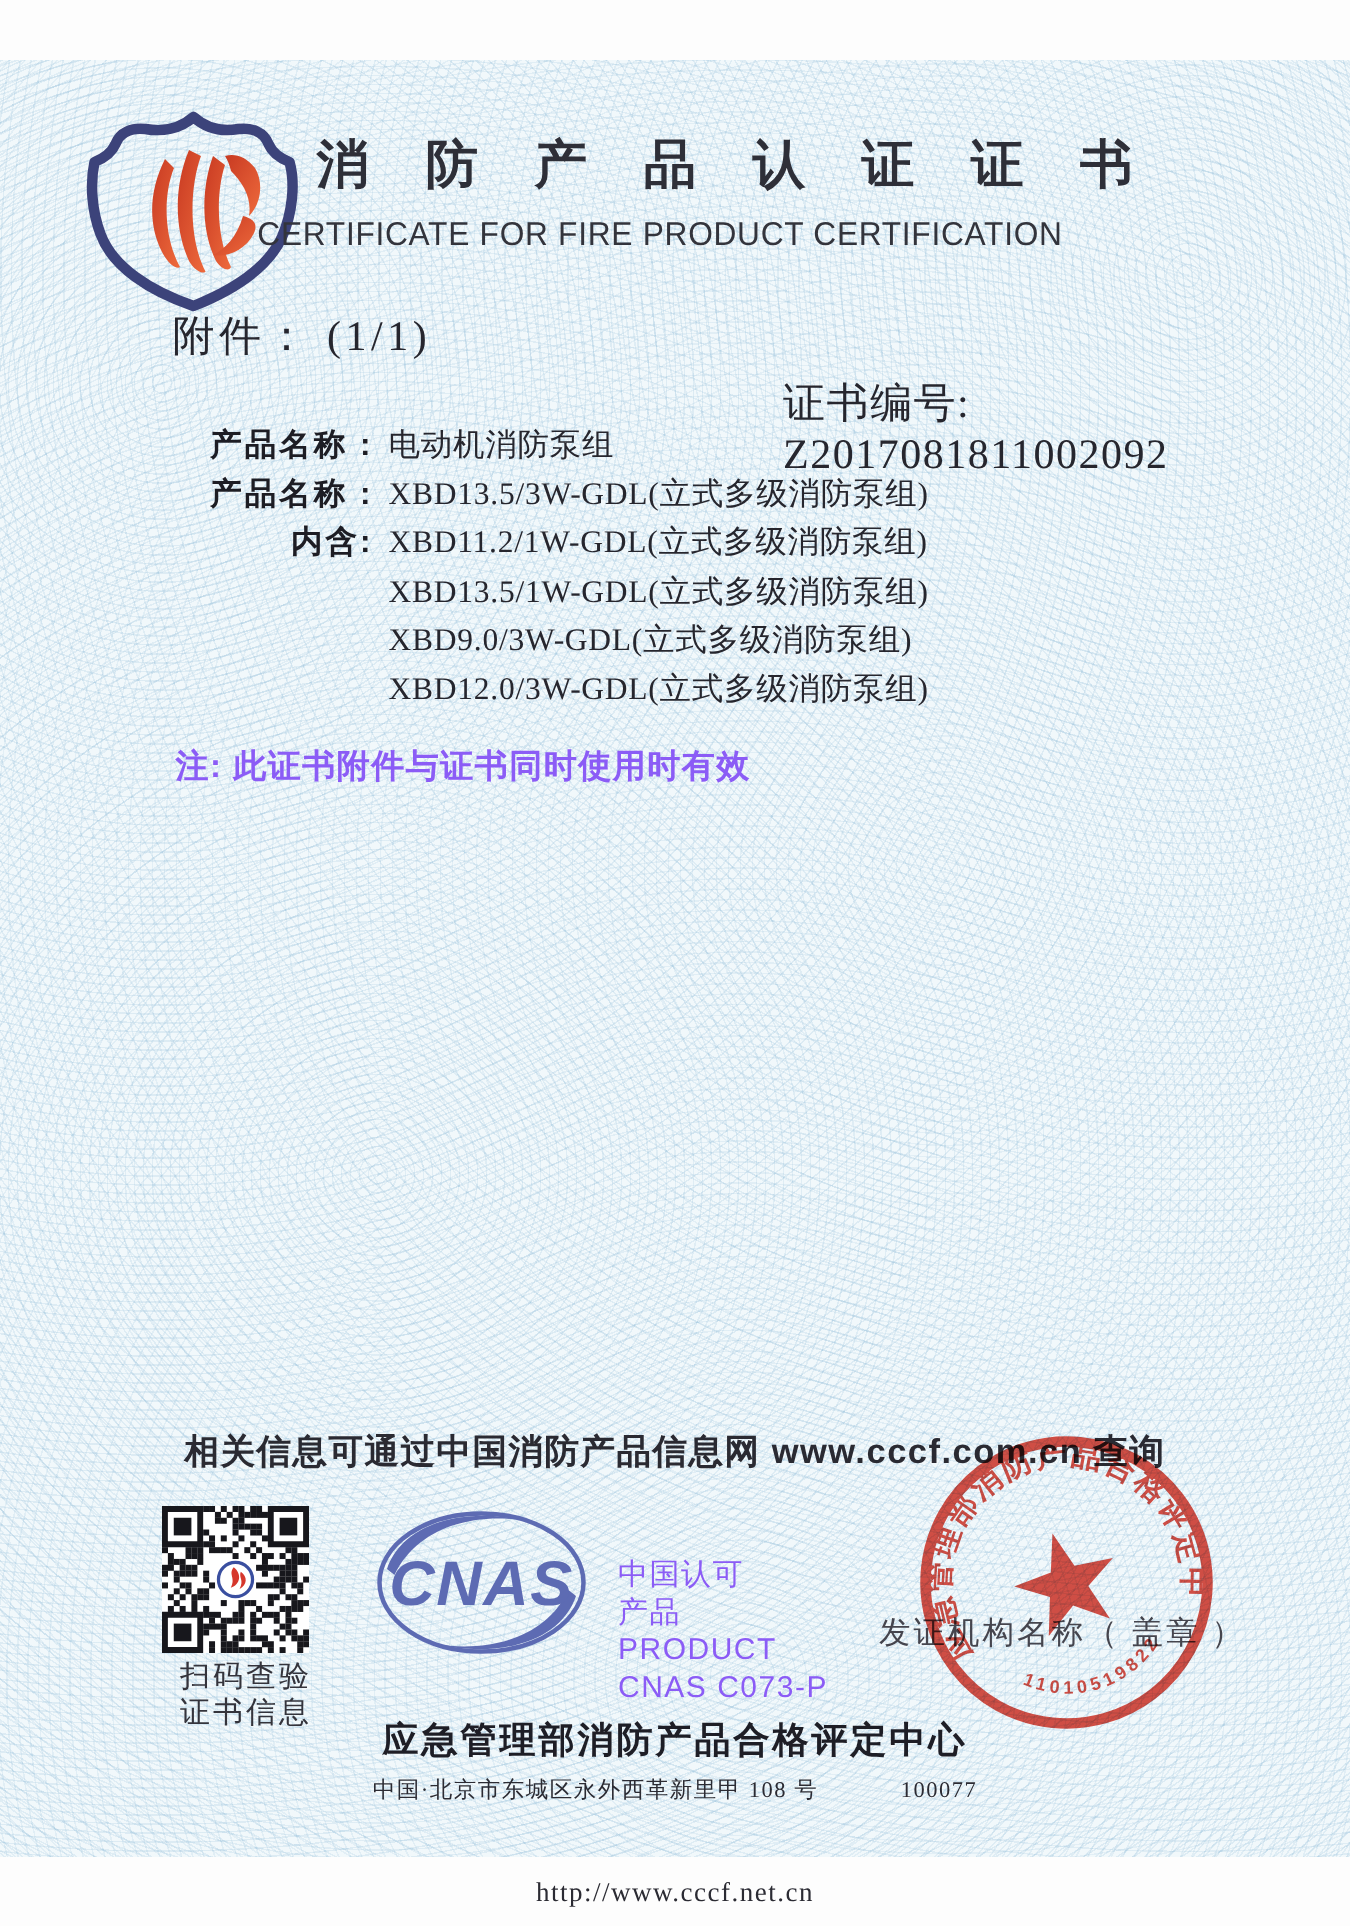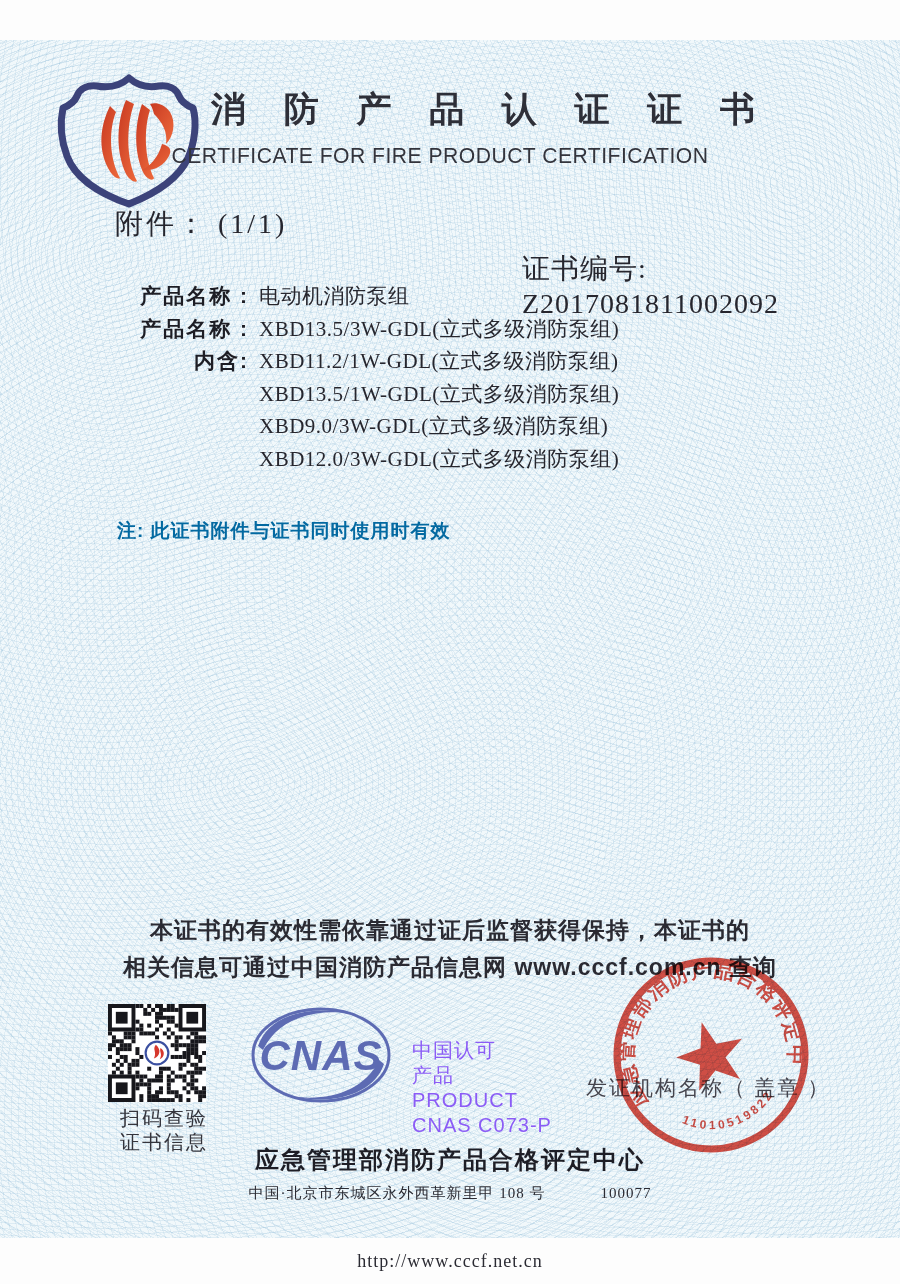--- a/index.html
+++ b/index.html
@@ -33,22 +33,22 @@
   .certno{position:absolute;left:522px;top:250px;font-size:28px;color:#26262e;letter-spacing:1px;}
   .fields{position:absolute;left:117px;top:282px;width:640px;}
   .frow{display:flex;align-items:baseline;height:32.5px;}
   .flabel{
     width:132px;flex:none;font-family:"Liberation Sans","DejaVu Sans",sans-serif;
     font-weight:700;font-size:21px;letter-spacing:2px;color:#1d1d24;text-align:right;
     white-space:nowrap;
   }
   .fvalue{font-size:21px;color:#26262e;padding-left:10px;letter-spacing:0.5px;white-space:nowrap;}
   .note{
-    position:absolute;left:117px;top:518px;font-family:"Liberation Sans","DejaVu Sans",sans-serif;
-    font-weight:700;font-size:19px;letter-spacing:1px;color:#0369a1;
+    position:absolute;left:117px;top:496px;font-family:"Liberation Sans","DejaVu Sans",sans-serif;
+    font-weight:700;font-size:22px;letter-spacing:1px;color:#8b5cf6;
   }
   .validity{
     position:absolute;left:0;right:0;text-align:center;
     font-family:"Liberation Sans","DejaVu Sans",sans-serif;font-weight:600;
     font-size:23px;letter-spacing:1px;color:#2a2a32;white-space:nowrap;
   }
   .v1{top:915px;} .v2{top:952px;}
   .qr{position:absolute;left:108px;top:1004px;width:98px;height:98px;}
   .qr-caption{
     position:absolute;left:104px;top:1106px;width:120px;text-align:center;
@@ -132,21 +132,20 @@
       <span class="fvalue">XBD9.0/3W-GDL(立式多级消防泵组)</span>
     </div>
     <div class="frow">
       <span class="flabel"></span>
       <span class="fvalue">XBD12.0/3W-GDL(立式多级消防泵组)</span>
     </div>
   </div>
 
   <div class="note">注: 此证书附件与证书同时使用时有效</div>
 
-  <div class="validity v1">本证书的有效性需依靠通过证后监督获得保持，本证书的</div>
   <div class="validity v2">相关信息可通过中国消防产品信息网 www.cccf.com.cn 查询</div>
 
   <svg class="qr" viewBox="0 0 25 25">
     <rect x="0" y="0" width="25" height="25" fill="#ffffff"></rect>
     <g id="qr-modules" fill="#17171c">
         <rect x="7" y="0" width="1.02" height="1.02"></rect>
         <rect x="8" y="0" width="1.02" height="1.02"></rect>
         <rect x="10" y="0" width="1.02" height="1.02"></rect>
         <rect x="12" y="0" width="1.02" height="1.02"></rect>
         <rect x="13" y="0" width="1.02" height="1.02"></rect>

